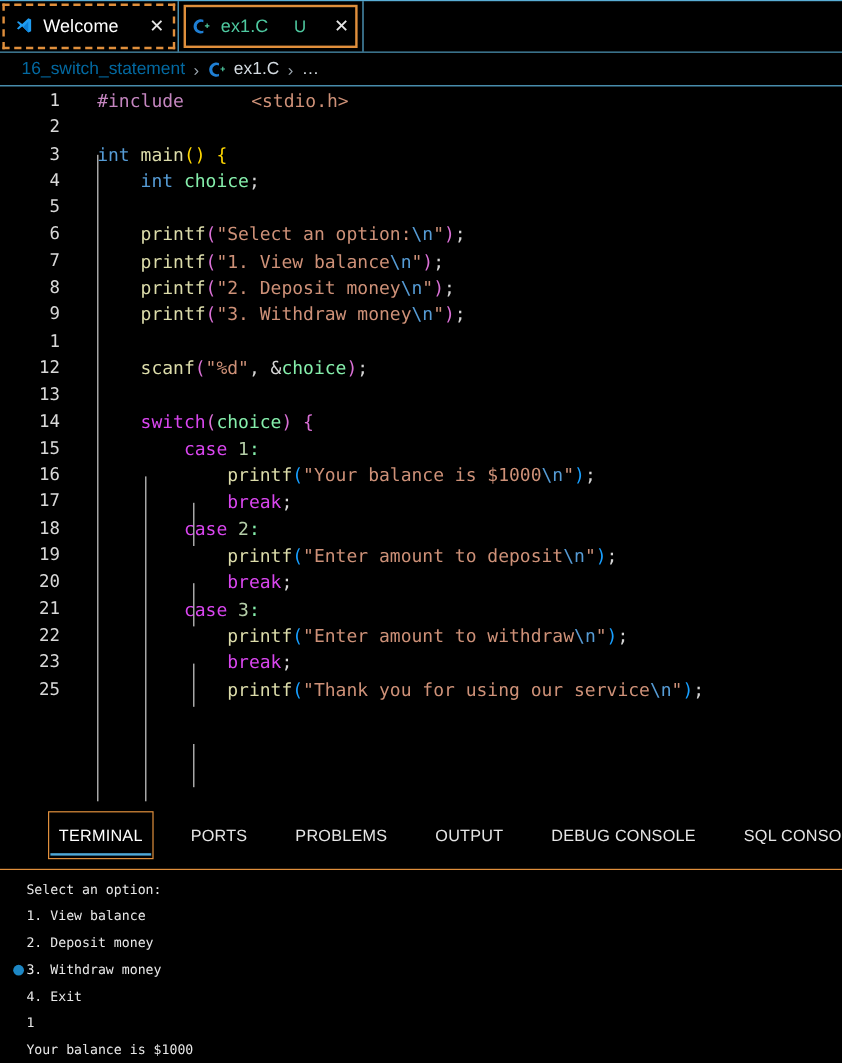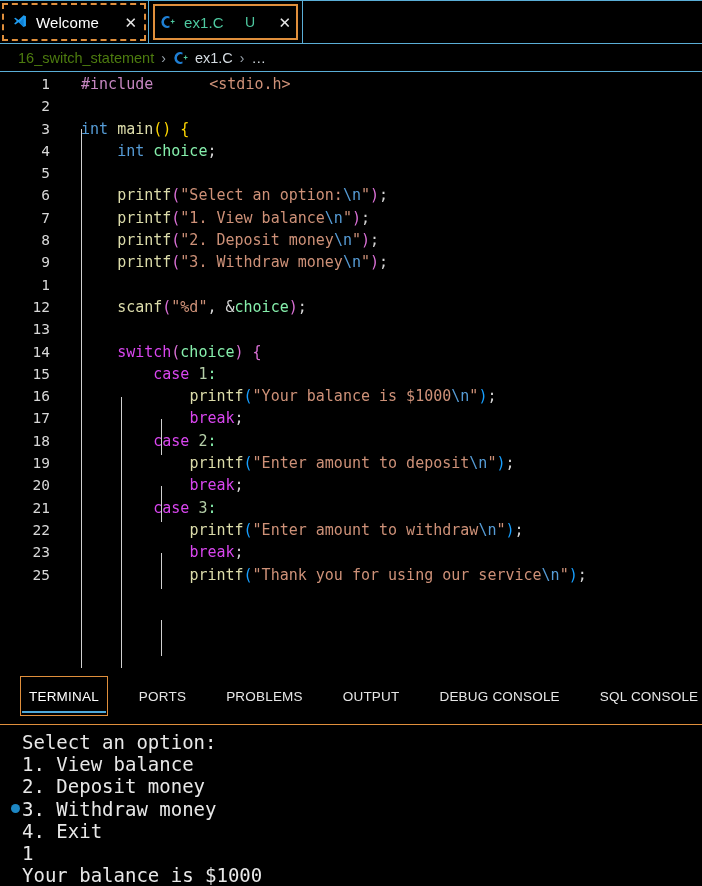--- a/index.html
+++ b/index.html
@@ -50,21 +50,21 @@
 
   
   .breadcrumb{
     position:absolute;left:0;top:44px;width:702px;height:28px;
     background:#000;box-sizing:border-box;
     border-bottom:1px solid #5aaed6;
     display:flex;align-items:center;padding-left:18px;gap:6px;
     font-size:14.5px;color:#cfd6dd;white-space:nowrap;
   }
   .bc-sep{color:#9aa4ad;font-size:14px;padding:0 1px;}
-  .bc-item{color:#4d7c0f;}
+  .bc-item{color:#0369a1;}
   .bc-item.file{color:#d4dbe1;}
   .bc-dots{color:#d4dbe1;letter-spacing:1px;}
 
   
   .editor{
     position:absolute;left:0;top:73px;width:702px;height:595px;
     background:#000;overflow:hidden;
   }
   .code{
     position:relative;
@@ -95,21 +95,21 @@
   .t-p2{color:#da70d6;}
   .t-p3{color:#179fff;}
   .t-pl{color:#d4d4d4;}
 
   
   .panel{
     position:absolute;left:0;top:668px;width:702px;height:218px;background:#000;
   }
   .panel-tabs{
     position:relative;height:56px;display:flex;align-items:center;
-    padding-left:20px;gap:0;
+    padding-left:20px;gap:0;margin-left:20px;
   }
   .ptab{
     position:relative;display:flex;align-items:center;justify-content:center;
     height:40px;padding:0 9px;margin-right:22px;
     color:#e6e6e6;font-size:13.5px;letter-spacing:0.2px;
     font-family:"Liberation Sans",sans-serif;white-space:nowrap;
   }
   .ptab.active{color:#ffffff;}
   .ptab.active .pfocus{
     position:absolute;left:0;right:0;top:0;bottom:0;
@@ -120,21 +120,21 @@
   }
   .term{
     position:absolute;left:0;top:56px;width:702px;height:162px;
     background:#000;border-top:1px solid #e08f3c;box-sizing:border-box;
     overflow:hidden;
   }
   .term-inner{
     position:relative;
     padding:6px 0 0 22px;
     font-family:"DejaVu Sans Mono","Liberation Mono",monospace;
-    font-size:19px;line-height:22.2px;color:#e8e8e8;white-space:pre;
+    font-size:11px;line-height:22.2px;color:#e8e8e8;white-space:pre;
   }
   .term-line{height:22.2px;white-space:pre;}
   .term-dot{
     position:absolute;left:-11px;top:6px;width:9px;height:9px;
     border-radius:50%;background:#1d87c4;
   }
   .term-row{position:relative;}
 </style>
 </head>
 <body>

